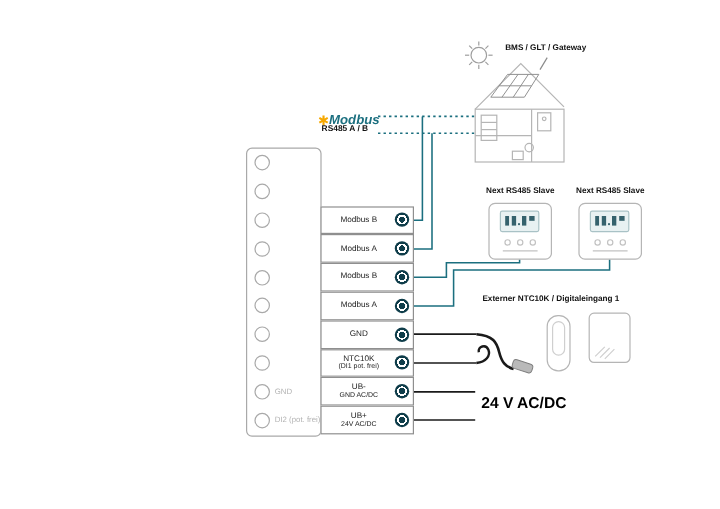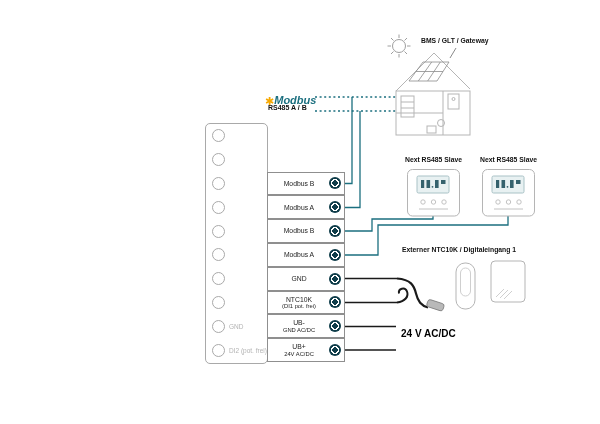--- a/index.html
+++ b/index.html
@@ -28,21 +28,21 @@
 
   
   .modbus-logo { position:absolute; left:265px; top:90px; white-space:nowrap; }
   .modbus-logo .star { color:#f6a800; font-size:11px; vertical-align:-1px; }
   .modbus-logo .word { color:#1b6f7f; font-size:11px; font-weight:bold; font-style:italic; }
   .rs485 { position:absolute; left:268px; top:104px; font-size:7px; font-weight:bold; color:#111; }
   .bms   { position:absolute; left:421px; top:37px; font-size:6.8px; font-weight:bold; color:#111; }
   .slave { position:absolute; top:156px; font-size:6.8px; font-weight:bold; color:#111; white-space:nowrap; }
   .slave1 { left:405px; } .slave2 { left:480px; }
   .external { position:absolute; left:402px; top:246px; font-size:6.8px; font-weight:bold; color:#111; white-space:nowrap; }
-  .power { position:absolute; left:401px; top:328px; font-size:10px; font-weight:bold; color:#000; white-space:nowrap; }
+  .power { position:absolute; left:401px; top:328px; font-size:13px; font-weight:bold; color:#000; white-space:nowrap; }
 </style>
 </head>
 <body>
 
 <div class="canvas">
 
   <svg class="layer" width="600" height="424" viewBox="0 0 600 424">
 
     <g stroke="#1b6f7f" stroke-width="1.3" fill="none">
       <path d="M315 97 H397" stroke-dasharray="2 2.6"></path>

